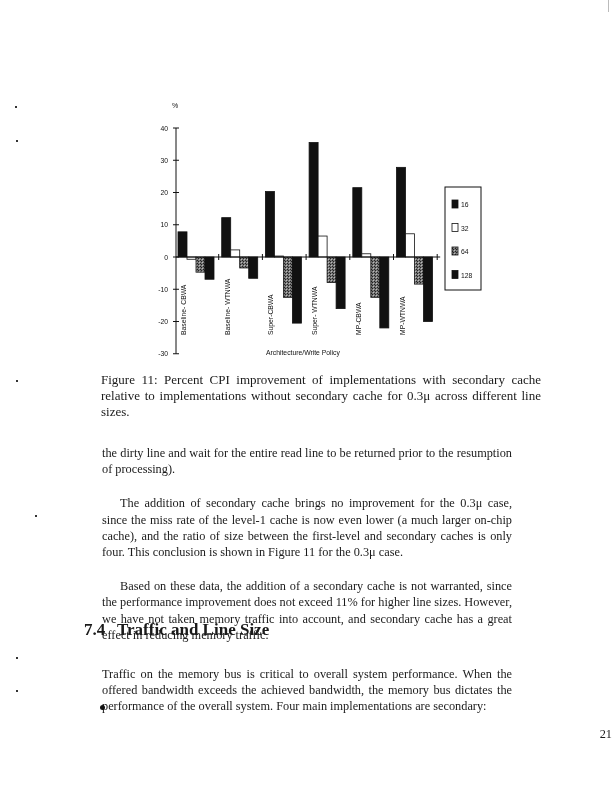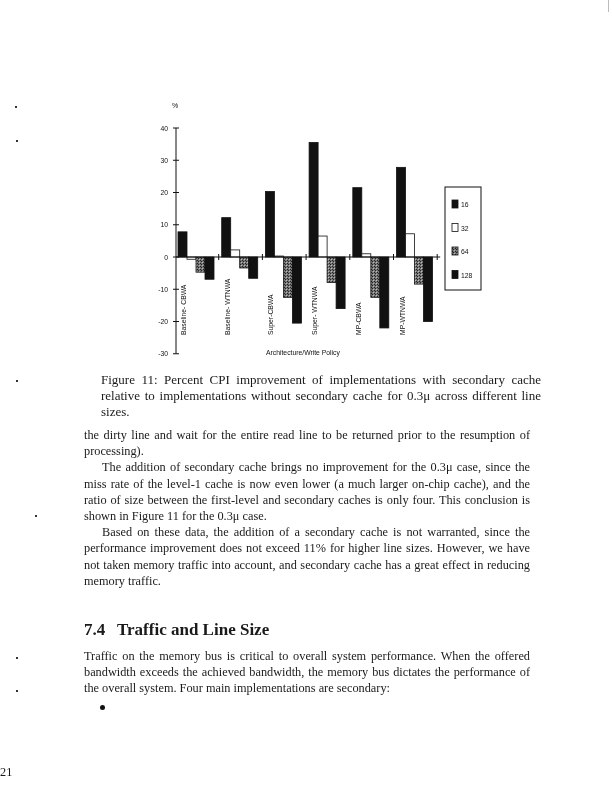--- a/index.html
+++ b/index.html
@@ -4,27 +4,27 @@
 <style>
   html, body { margin: 0; padding: 0; background: #ffffff; }
   body { width: 612px; height: 791px; position: relative; overflow: hidden; font-family: "DejaVu Serif", "Liberation Serif", serif; color: #1a1a1a; }
   .page-edge { position: absolute; right: 3px; top: 0; width: 1px; height: 12px; background: #bbb; }
   .margin-dot { position: absolute; width: 2px; height: 2px; background: #333; }
   .chart-wrap { position: absolute; left: 0; top: 0; width: 612px; height: 370px; }
   .chart-wrap svg { position: absolute; left: 0; top: 0; }
   .chart-text { font-family: "Liberation Sans", "DejaVu Sans", sans-serif; fill: #111; }
   .caption { position: absolute; left: 101px; top: 372px; width: 440px; font-family: "Liberation Serif", serif; font-size: 13px; line-height: 16px; text-align: justify; }
   .body-text { position: absolute; left: 84px; width: 446px; font-family: "Liberation Serif", serif; font-size: 12.3px; line-height: 16.2px; text-align: justify; }
-  .body-text p { margin: 0; }
+  .body-text p { margin: 18px; }
   .body-text p.indent { text-indent: 18px; }
   .section-heading { position: absolute; left: 84px; top: 620px; font-family: Liberation Serif, serif; font-weight: bold; font-size: 17px; }
   .section-heading .num { display: inline-block; width: 33px; }
   .bullet { position: absolute; left: 100px; top: 699px; font-family: "Liberation Serif", serif; font-size: 12.3px; }
   .bullet .dot { display: inline-block; width: 5px; height: 5px; border-radius: 50%; background: #111; margin-right: 7px; vertical-align: middle; }
-  .page-number { position: absolute; left: 0; width: 612px; top: 765px; text-align: left; font-family: "Liberation Serif", serif; font-size: 12.3px; }
+  .page-number { position: absolute; left: 0; width: 612px; top: 727px; text-align: right; font-family: "Liberation Serif", serif; font-size: 12.3px; }
 </style>
 </head>
 <body>
 
 <div class="page-edge"></div>
 <div class="margin-dot" style="left:15px;top:106px;"></div>
 <div class="margin-dot" style="left:16px;top:140px;"></div>
 <div class="margin-dot" style="left:16px;top:380px;"></div>
 <div class="margin-dot" style="left:35px;top:515px;"></div>
 <div class="margin-dot" style="left:16px;top:657px;"></div>

